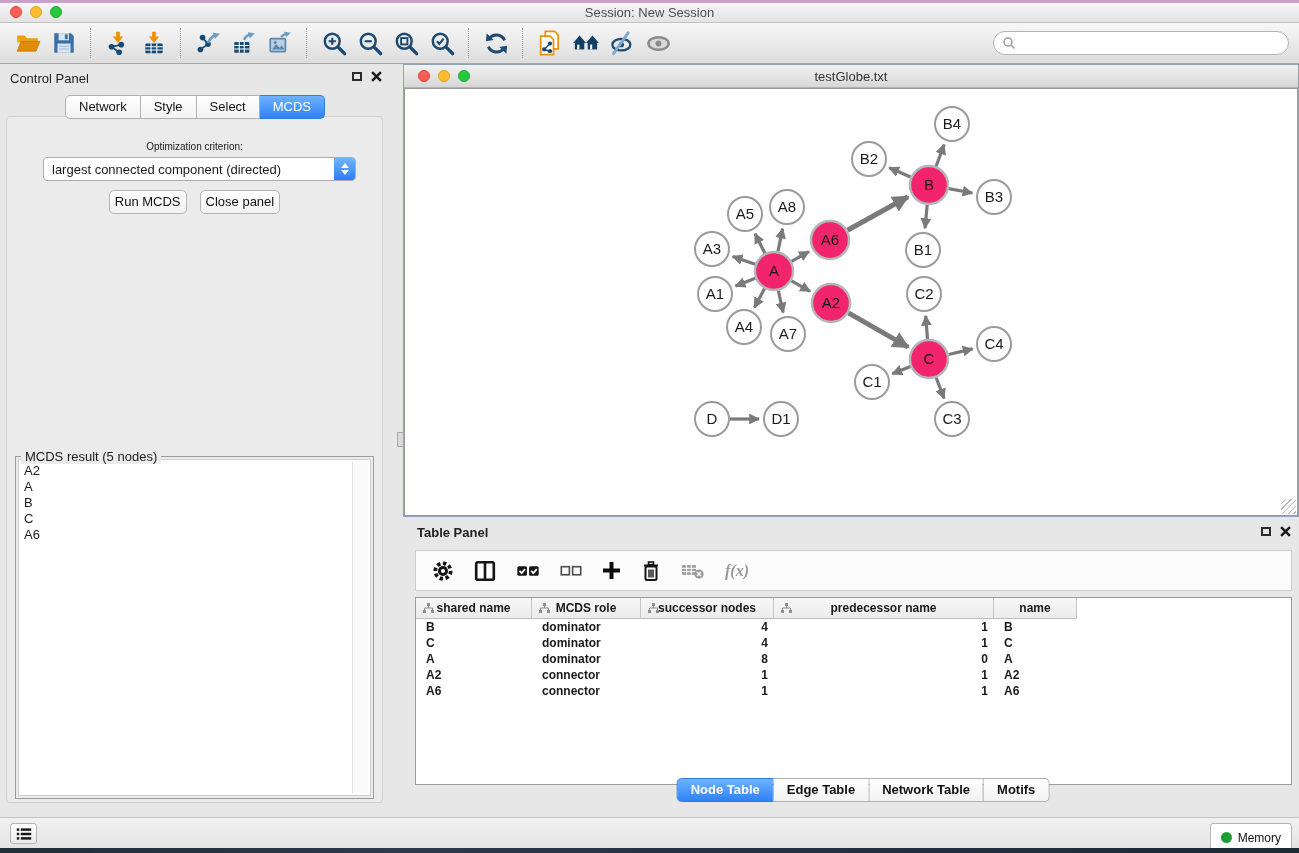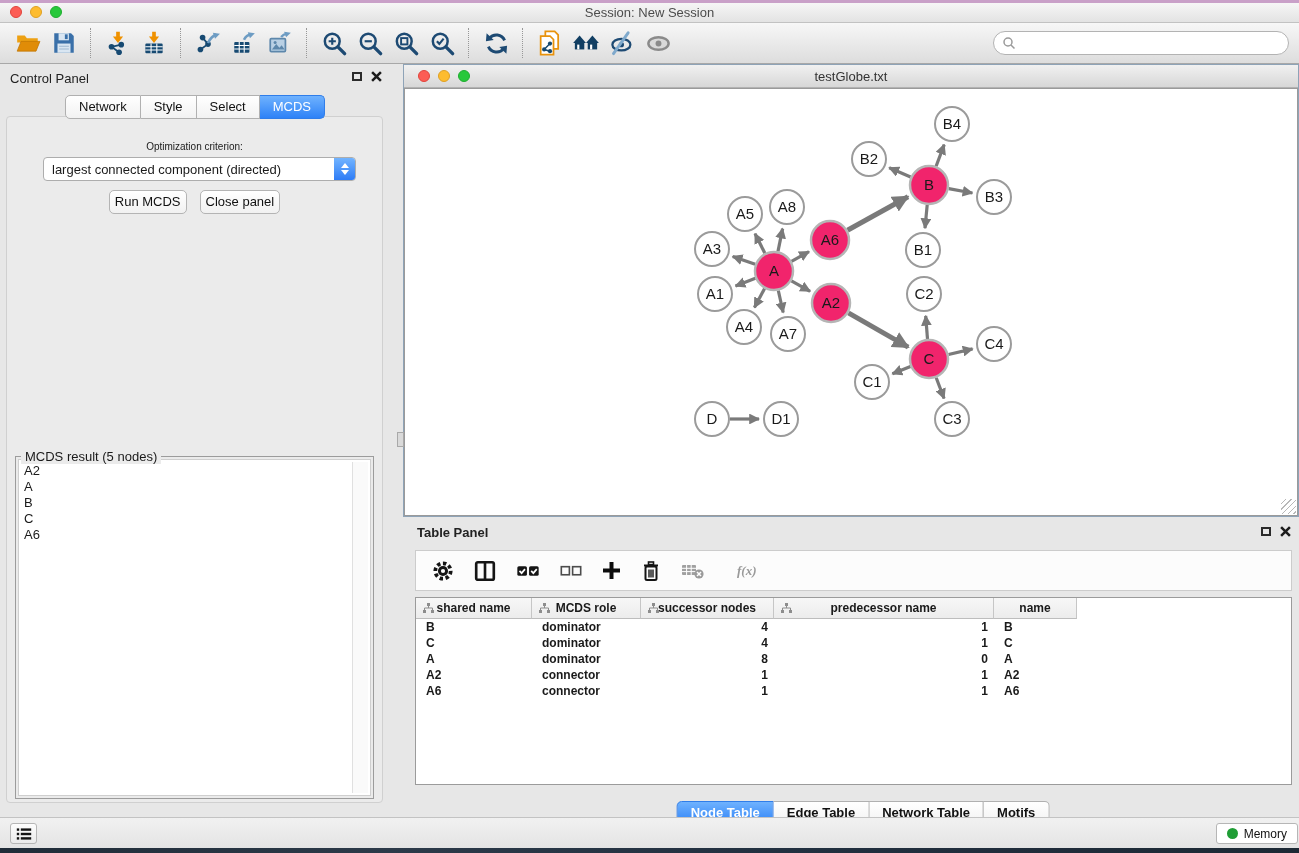--- a/index.html
+++ b/index.html
@@ -69,40 +69,40 @@
   .nw-grip{position:absolute;right:1px;bottom:1px;width:15px;height:15px;
            background:repeating-linear-gradient(135deg,transparent 0 3px,#b8b8b8 3px 4px);}
   .handle{position:absolute;background:#dadada;border:1px solid #a9a9a9;box-sizing:border-box;}
   
   .table-panel{position:absolute;left:403px;top:517px;width:896px;height:300px;background:#e7e7e7;font-weight:bold;}
   .tp-header{position:absolute;left:0;top:0;width:100%;height:30px;display:flex;align-items:center;
              padding-left:14px;box-sizing:border-box;font-size:13px;color:#222;}
   .tp-toolbar{position:absolute;left:12px;right:7px;top:33px;height:41px;box-sizing:border-box;
               background:#fcfcfc;border:1px solid #cccccc;display:flex;align-items:center;gap:20px;padding-left:16px;}
   .tico{display:flex;align-items:center;justify-content:center;}
-  .fx{font-family:"Liberation Serif",serif;font-style:italic;font-size:13px;color:#9a9a9a;margin-left:12px;}
+  .fx{font-family:"Liberation Serif",serif;font-style:italic;font-size:16px;color:#9a9a9a;}
   .tp-table{position:absolute;left:12px;right:7px;top:80px;height:188px;box-sizing:border-box;
             background:#fff;border:1px solid #9b9b9b;overflow:hidden;}
   .tt-head{display:flex;height:21px;}
   .tt-hcell{box-sizing:border-box;height:21px;background:linear-gradient(#f7f7f7,#ececec);
             border-right:1px solid #c6c6c6;border-bottom:1px solid #bdbdbd;
             display:flex;align-items:center;justify-content:center;font-size:12px;position:relative;}
   .tt-hcell .hico{position:absolute;left:7px;top:5px;}
   .tt-row{display:flex;height:16px;align-items:center;font-size:12px;}
   .tt-cell{box-sizing:border-box;white-space:nowrap;overflow:hidden;}
   .al{padding-left:10px;text-align:left;}
   .ar{padding-right:6px;text-align:right;}
-  .tp-tabs{position:absolute;left:50%;top:284px;transform:translateX(-50%);padding-left:24px;}
+  .tp-tabs{position:absolute;left:50%;top:261px;transform:translateX(-50%);padding-left:24px;}
   
   .statusbar{position:absolute;left:0;top:817px;width:100%;height:31px;box-sizing:border-box;
              background:linear-gradient(#f1f1f1,#e4e4e4);border-top:1px solid #c3c3c3;}
   .list-btn{position:absolute;left:10px;top:5px;width:27px;height:21px;box-sizing:border-box;
             background:linear-gradient(#fdfdfd,#ebebeb);border:1px solid #b6b6b6;border-radius:3px;
             display:flex;align-items:center;justify-content:center;}
-  .memory-btn{position:absolute;right:1px;top:5px;height:21px;box-sizing:border-box;padding:4px 10px;
+  .memory-btn{position:absolute;right:7px;top:5px;height:29px;box-sizing:border-box;padding:4px 10px;
               background:#fff;border:1px solid #b6b6b6;border-radius:3px;
               display:flex;align-items:center;gap:6px;font-size:12px;color:#111;}
   .mem-dot{width:11px;height:11px;border-radius:50%;background:#1f9d35;}
   .desktop-strip{position:absolute;left:0;top:848px;width:100%;height:5px;
                  background:linear-gradient(90deg,#202c38,#2c3a49 30%,#223040 60%,#1d2935);}
 </style>
 </head>
 <body>
 
 <div class="top-strip"></div>

